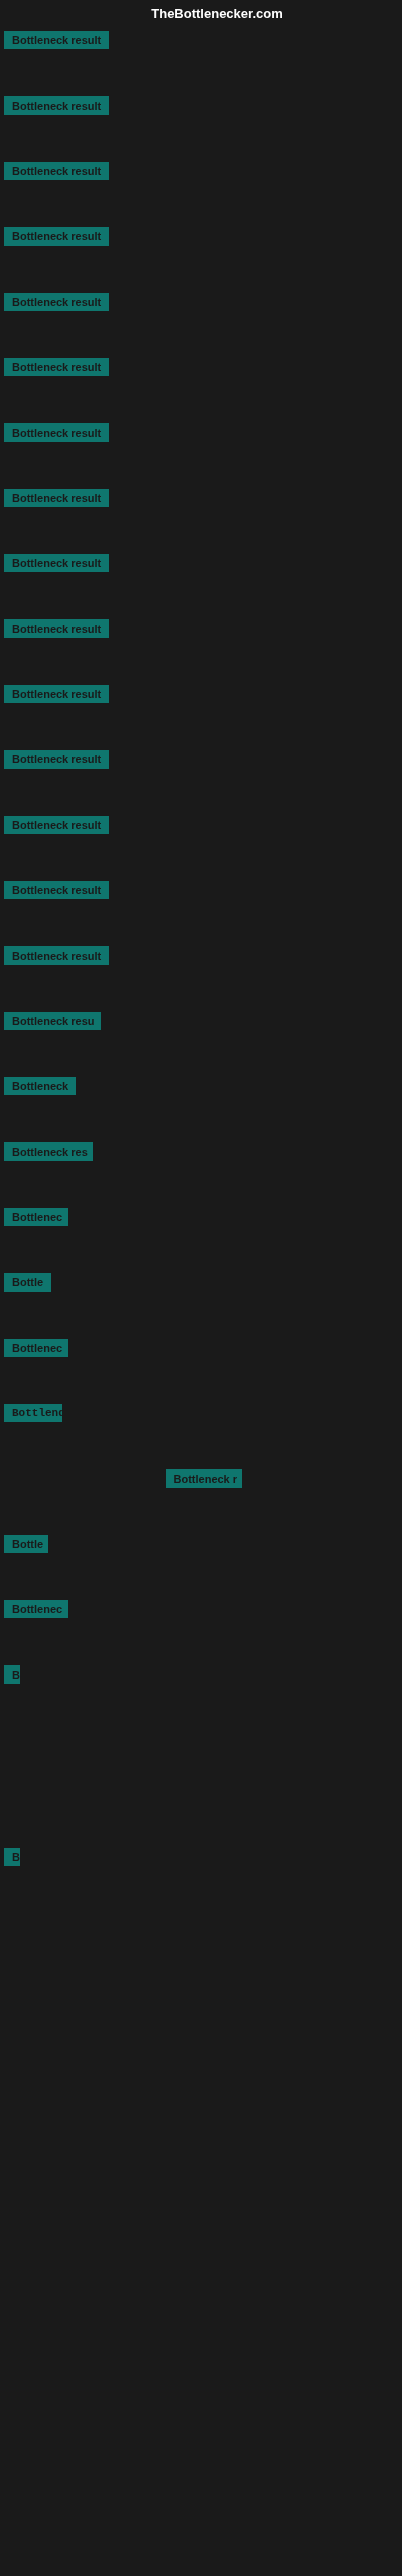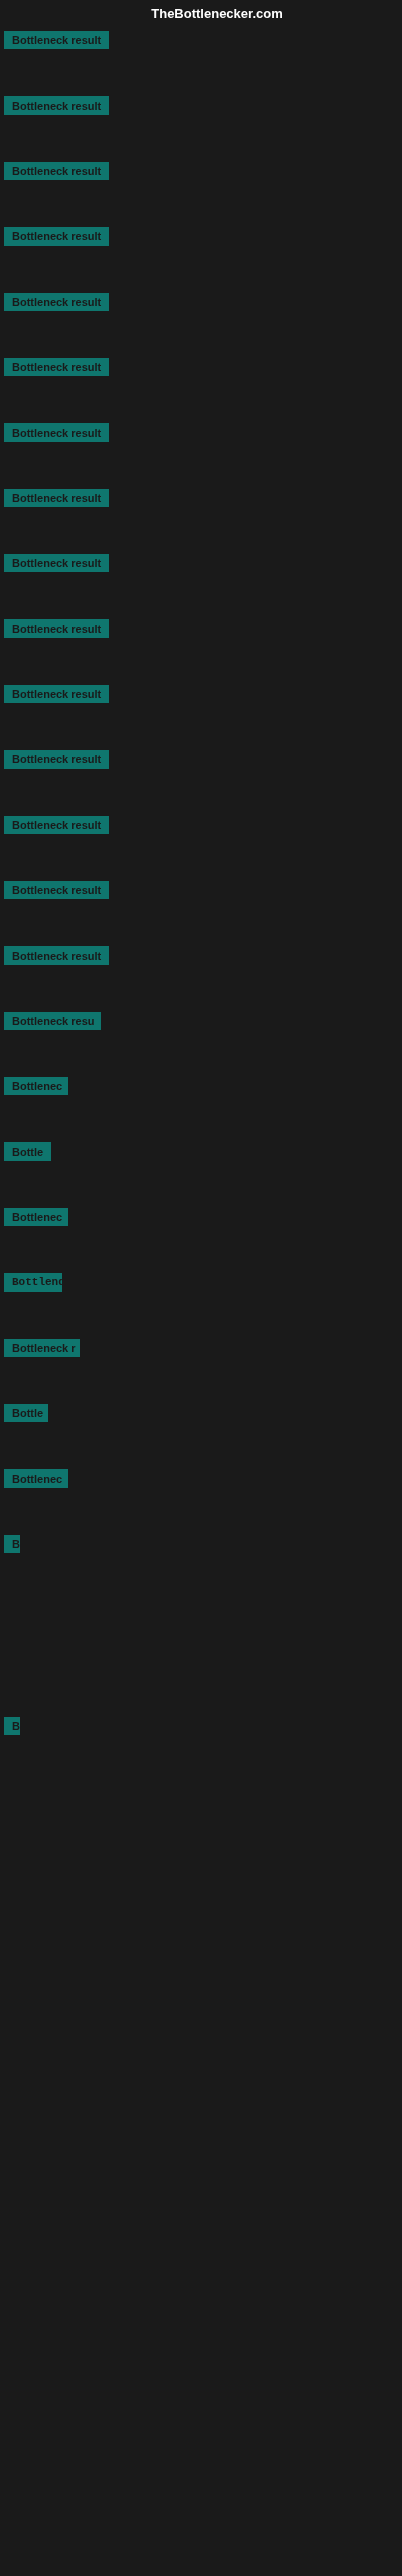--- a/index.html
+++ b/index.html
@@ -54,25 +54,27 @@
     <div style="margin-bottom: 44px; padding-left: 4px;"><div class="bottleneck-label" style="max-width: 113px;">Bottleneck result</div></div>
     <div style="margin-bottom: 44px; padding-left: 4px;"><div class="bottleneck-label" style="max-width: 113px;">Bottleneck result</div></div>
     <div style="margin-bottom: 44px; padding-left: 4px;"><div class="bottleneck-label" style="max-width: 113px;">Bottleneck result</div></div>
     <div style="margin-bottom: 44px; padding-left: 4px;"><div class="bottleneck-label" style="max-width: 113px;">Bottleneck result</div></div>
     <div style="margin-bottom: 44px; padding-left: 4px;"><div class="bottleneck-label" style="max-width: 113px;">Bottleneck result</div></div>
     <div style="margin-bottom: 44px; padding-left: 4px;"><div class="bottleneck-label" style="max-width: 113px;">Bottleneck result</div></div>
     <div style="margin-bottom: 44px; padding-left: 4px;"><div class="bottleneck-label" style="max-width: 113px;">Bottleneck result</div></div>
     <div style="margin-bottom: 44px; padding-left: 4px;"><div class="bottleneck-label" style="max-width: 113px;">Bottleneck result</div></div>
     <div style="margin-bottom: 44px; padding-left: 4px;"><div class="bottleneck-label" style="max-width: 113px;">Bottleneck result</div></div>
     <div style="margin-bottom: 44px; padding-left: 4px;"><div class="bottleneck-label" style="max-width: 97px; text-align: right;">Bottleneck resu</div></div>
+    <div style="margin-bottom: 44px; padding-left: 4px;"><div class="bottleneck-label" style="max-width: 72px;">Bottleneck</div></div>
+    <div style="margin-bottom: 44px; padding-left: 4px;"><div class="bottleneck-label" style="max-width: 89px;">Bottleneck res</div></div>
     <div style="margin-bottom: 44px; padding-left: 4px;"><div class="bottleneck-label" style="max-width: 64px;">Bottlenec</div></div>
     <div style="margin-bottom: 44px; padding-left: 4px;"><div class="bottleneck-label" style="max-width: 48px;">Bottle</div></div>
     <div style="margin-bottom: 44px; padding-left: 4px;"><div class="bottleneck-label" style="max-width: 64px;">Bottlenec</div></div>
     <div style="margin-bottom: 44px; padding-left: 4px;"><div class="bottleneck-label" style="max-width: 58px; font-family: Liberation Mono, monospace;">Bottlend</div></div>
-    <div style="margin-bottom: 44px; padding-left: 4px;"><div class="bottleneck-label" style="max-width: 76px;">Bottleneck r</div></div>
+    <div style="margin-bottom: 44px; padding-left: 4px; text-align: center;"><div class="bottleneck-label" style="max-width: 76px;">Bottleneck r</div></div>
     <div style="margin-bottom: 44px; padding-left: 4px;"><div class="bottleneck-label" style="max-width: 44px;">Bottle</div></div>
     <div style="margin-bottom: 44px; padding-left: 4px;"><div class="bottleneck-label" style="max-width: 64px;">Bottlenec</div></div>
     <div style="margin-bottom: 161px; padding-left: 4px;"><div class="bottleneck-label" style="max-width: 16px;">B</div></div>
     <div style="margin-bottom: 161px; padding-left: 4px;"></div>
     <div style="margin-bottom: 161px; padding-left: 4px;"></div>
     <div style="margin-bottom: 161px; padding-left: 4px;"><div class="bottleneck-label" style="max-width: 16px;">B</div></div>
     <div style="margin-bottom: 161px; padding-left: 4px;"></div>
     <div style="margin-bottom: 161px; padding-left: 4px;"></div>
   </div>
 

